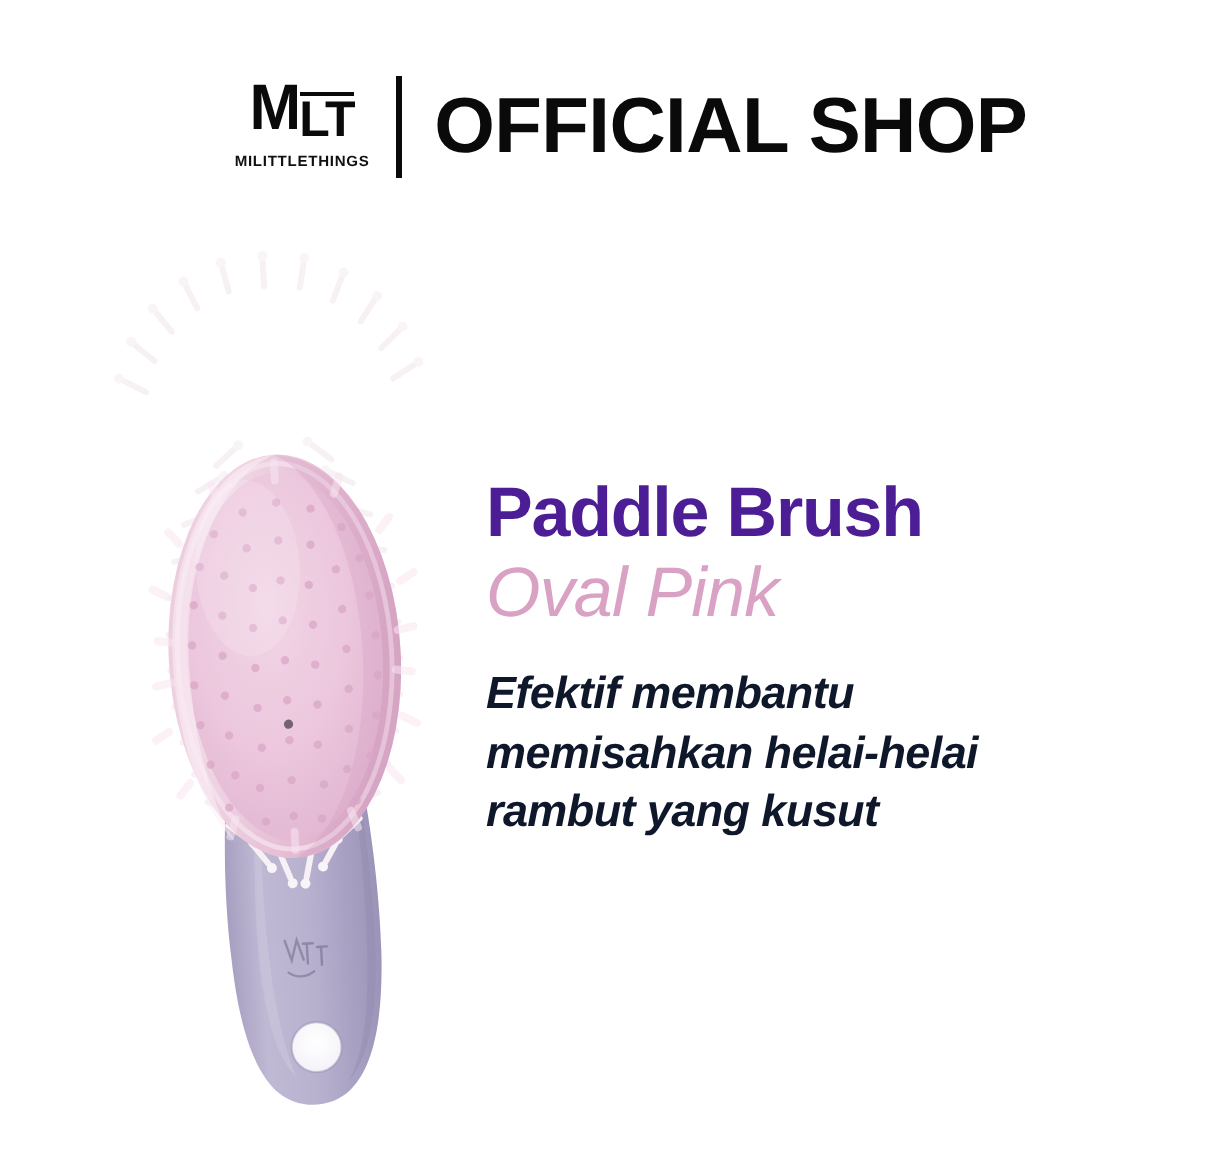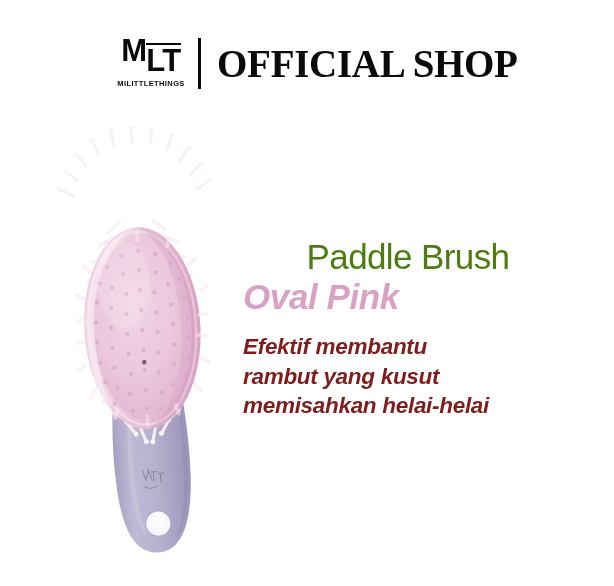--- a/index.html
+++ b/index.html
@@ -45,21 +45,21 @@
     display: inline-block;
     transform: scaleY(1.04);
   }
   .logo-lt {
     display: inline-block;
     border-top: 2.6px solid #0a0a0a;
     line-height: 1.02;
     margin-left: 0px;
     padding-top: 0px;
     margin-top: 7px;
-    font-size: 31px;
+    font-size: 25px;
     letter-spacing: -0.5px;
   }
   .logo-sub {
     font-size: 7.4px;
     font-weight: bold;
     letter-spacing: 0.35px;
     color: #101010;
     margin-top: 2px;
     transform: scaleX(1.02);
   }
@@ -69,55 +69,53 @@
     background: #0a0a0a;
     margin: 0 16px 0 14px;
   }
   .official-shop {
     font-size: 39px;
     font-weight: bold;
     letter-spacing: -0.3px;
     color: #0a0a0a;
     line-height: 1;
     white-space: nowrap;
-    font-family: Liberation Serif, serif;
   }
 
   
   #text-panel {
     position: absolute;
     left: 243px;
     top: 238px;
     width: 330px;
   }
   #product-title {
     font-size: 35px;
-    font-weight: normal;
-    color: #4d7c0f;
+    font-weight: bold;
+    color: #4c1d95;
     letter-spacing: -0.6px;
     line-height: 1.08;
     white-space: nowrap;
-    text-align: center;
   }
   #product-variant {
     font-size: 35px;
-    font-weight: bold;
+    font-weight: normal;
     font-style: italic;
     color: #d9a2c5;
     letter-spacing: -0.4px;
     line-height: 1.12;
     margin-top: 1px;
     white-space: nowrap;
   }
   #product-desc {
     margin-top: 16px;
     font-size: 22.5px;
     font-style: italic;
     font-weight: bold;
-    color: #7f1d1d;
+    color: #0f172a;
     line-height: 1.32;
     letter-spacing: -0.3px;
   }
   #product-desc .desc-line {
     display: block;
     white-space: nowrap;
   }
 
   
   #product-image {
@@ -535,16 +533,16 @@
     <ellipse cx="96" cy="165" rx="26" ry="44" fill="#ffffff" opacity="0.16"></ellipse>
   </svg>
 
 </div>
 
 <div id="text-panel">
   <div id="product-title">Paddle Brush</div>
   <div id="product-variant">Oval Pink</div>
   <div id="product-desc">
       <span class="desc-line">Efektif membantu</span>
+      <span class="desc-line">memisahkan helai-helai</span>
       <span class="desc-line">rambut yang kusut</span>
-      <span class="desc-line">memisahkan helai-helai</span>
     </div>
 </div>
 
 </body></html>

